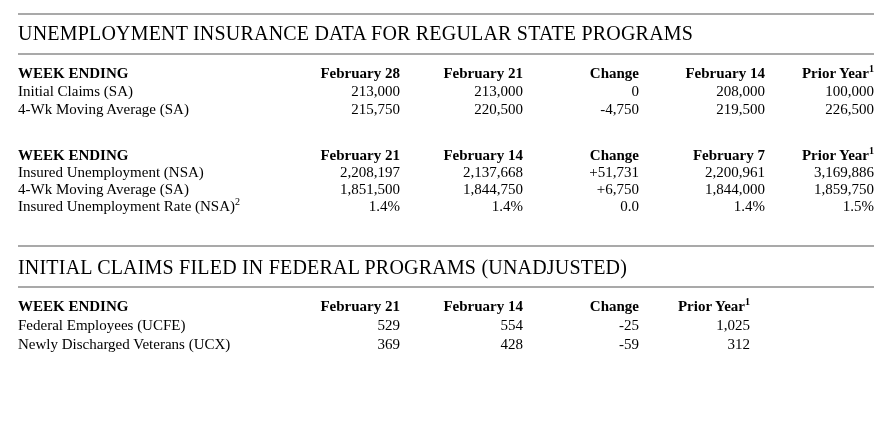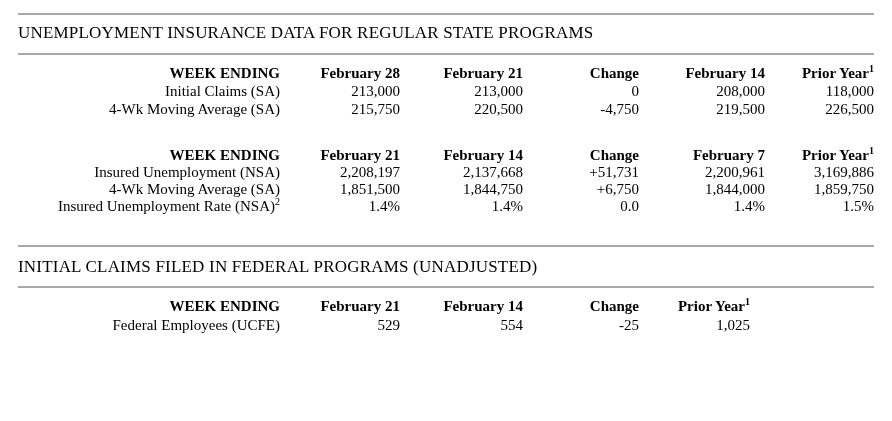--- a/index.html
+++ b/index.html
@@ -18,21 +18,21 @@
   .page {
     padding: 13px 18px 0 18px;
   }
   hr.rule {
     border: none;
     height: 2px;
     background: #a9a9a9;
     margin: 0;
   }
   .section-title {
-    font-size: 17px;
+    font-size: 20px;
     line-height: 18px;
     margin: 9px 0 11px 0;
     letter-spacing: 0.2px;
   }
   table.data-table {
     width: 856px;
     border-collapse: collapse;
     table-layout: fixed;
   }
   table.t1 { margin-top: 9px; }
@@ -41,21 +41,21 @@
   table.t2 td, table.t2 th { line-height: 17px; }
   table.t3 { margin-top: 9px; }
   table.t3 td, table.t3 th { line-height: 19px; }
   th, td {
     padding: 0;
     font-size: 15px;
     vertical-align: baseline;
     white-space: nowrap;
   }
   th { font-weight: bold; }
-  .label { text-align: right; }
+  .label { text-align: left; }
   .num { text-align: right; }
   sup {
     font-size: 10px;
     line-height: 0;
   }
 </style>
 </head>
 <body>
 
 <div class="page">
@@ -85,21 +85,21 @@
         <th class="num"><span>Prior Year</span><sup>1</sup></th>
       </tr>
     </thead>
     <tbody>
       <tr>
         <td class="label">Initial Claims (SA)</td>
         <td class="num">213,000</td>
         <td class="num">213,000</td>
         <td class="num">0</td>
         <td class="num">208,000</td>
-        <td class="num">118,000</td>
+        <td class="num">100,000</td>
       </tr>
       <tr>
         <td class="label">4-Wk Moving Average (SA)</td>
         <td class="num">215,750</td>
         <td class="num">220,500</td>
         <td class="num">-4,750</td>
         <td class="num">219,500</td>
         <td class="num">226,500</td>
       </tr>
     </tbody>
@@ -179,16 +179,24 @@
     </thead>
     <tbody>
       <tr>
         <td class="label">Federal Employees (UCFE)</td>
         <td class="num">529</td>
         <td class="num">554</td>
         <td class="num">-25</td>
         <td class="num">1,025</td>
         <td></td>
       </tr>
+      <tr>
+        <td class="label">Newly Discharged Veterans (UCX)</td>
+        <td class="num">369</td>
+        <td class="num">428</td>
+        <td class="num">-59</td>
+        <td class="num">312</td>
+        <td></td>
+      </tr>
     </tbody>
   </table>
 
 </div>
 
 </body></html>

